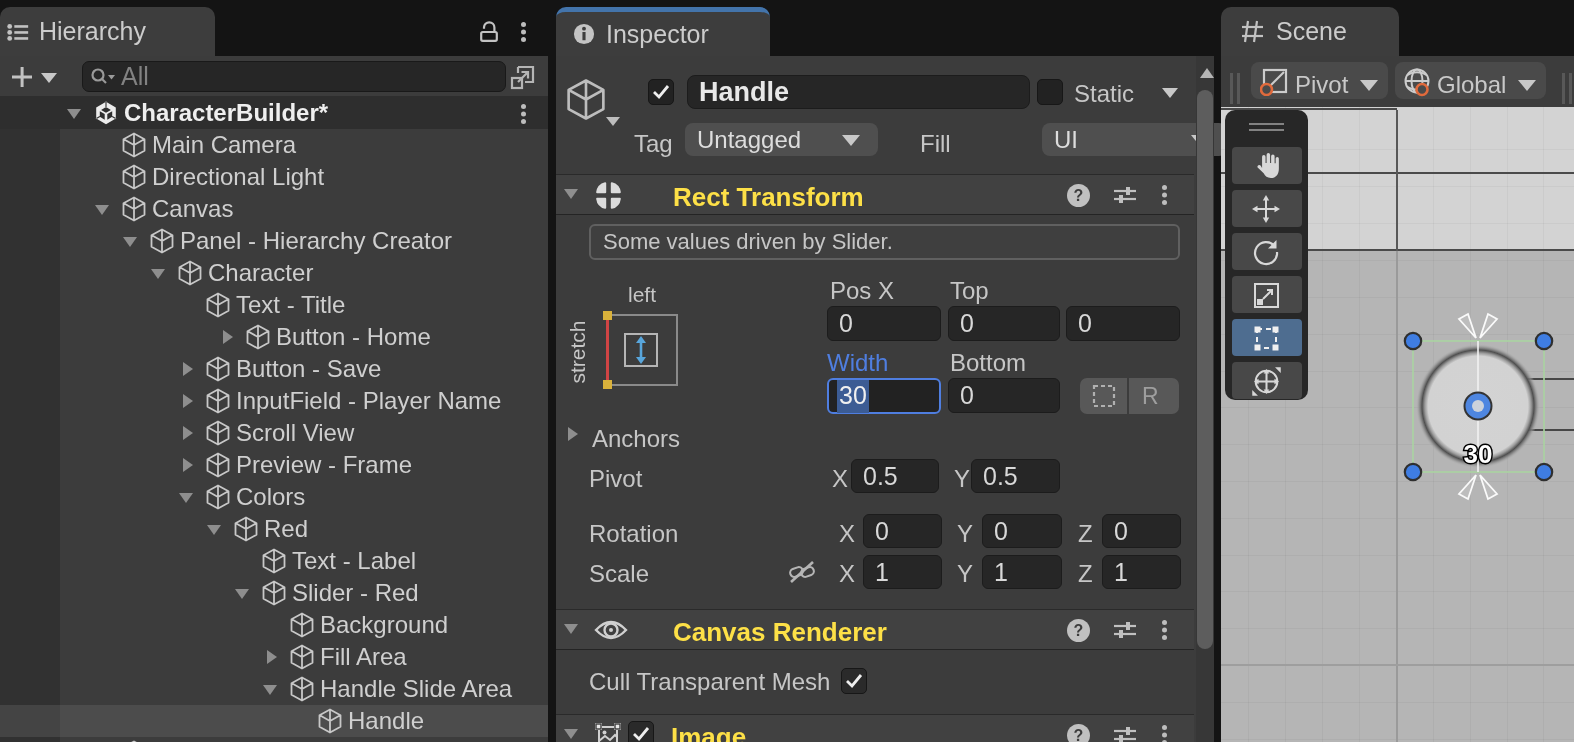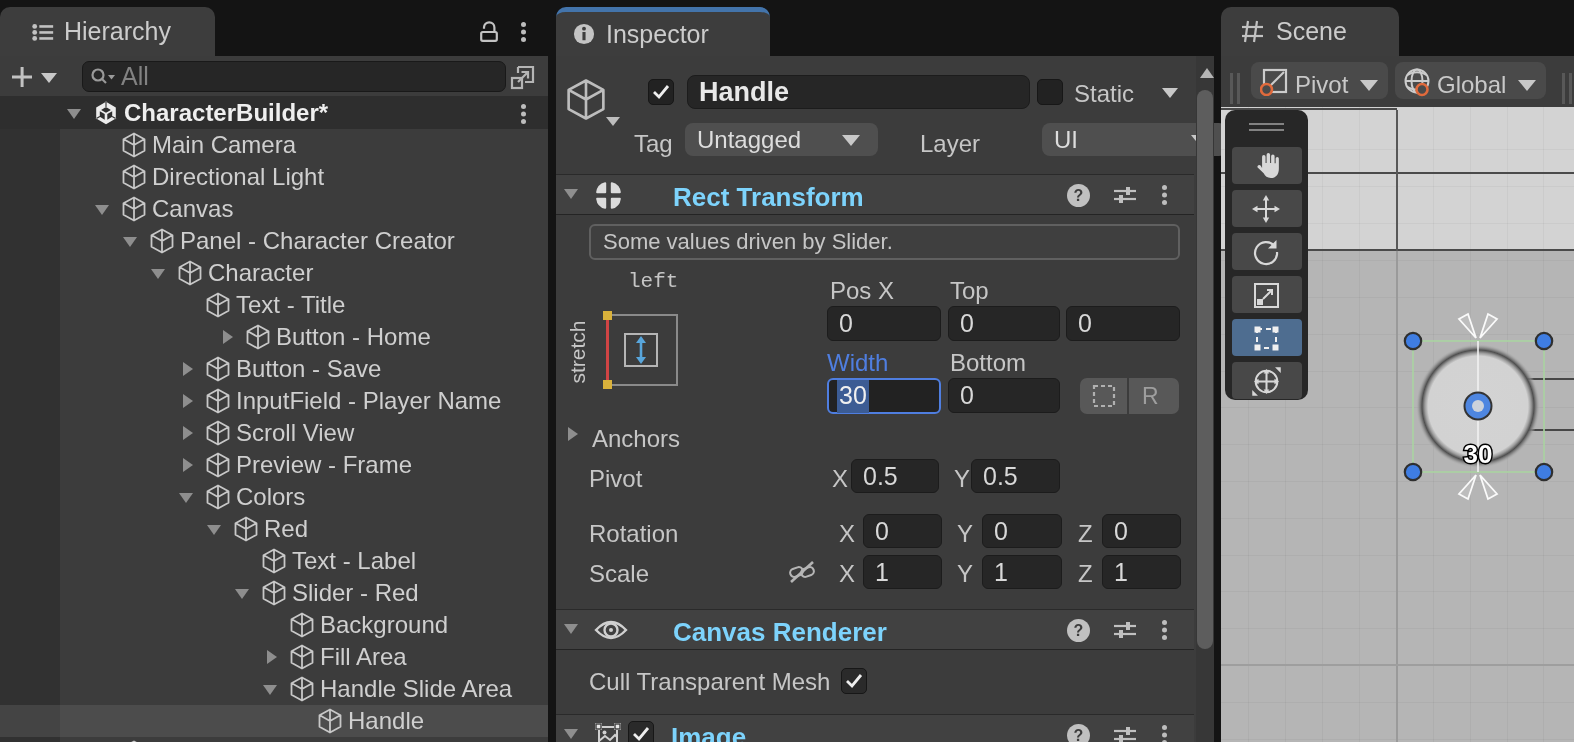--- a/index.html
+++ b/index.html
@@ -19,32 +19,32 @@
 .foldright{border-top:7px solid transparent;border-bottom:7px solid transparent;border-left:10px solid #8e8e8e;}
 .field{position:absolute;background:#262626;border:1px solid #1c1c1c;border-radius:6px;
 color:#d8d8d8;font-size:25px;display:flex;align-items:center;padding-left:11px;}
 .drop{position:absolute;background:#4f4f4f;border-radius:8px;color:#dddddd;font-size:24px;
 display:flex;align-items:center;padding-left:12px;}
 .caret{width:0;height:0;border-left:9px solid transparent;border-right:9px solid transparent;
 border-top:11px solid #c8c8c8;position:absolute;}
 .ilabel{position:absolute;color:#c6c6c6;font-size:24px;white-space:nowrap;}
 .chead{position:absolute;left:0;right:20px;height:41px;background:#414141;
 border-top:1px solid #2a2a2a;border-bottom:1px solid #242424;}
-.chead .title{position:absolute;left:117px;top:7px;color:#7dd3fc;font-size:26px;font-weight:bold;}
+.chead .title{position:absolute;left:117px;top:7px;color:#fde047;font-size:26px;font-weight:bold;}
 .checkbox{position:absolute;width:26px;height:26px;background:#222222;border-radius:5px;border:1px solid #171717;}
 .dots3{display:block;width:5px;height:5px;border-radius:50%;background:#bdbdbd;
 box-shadow:0 7.5px 0 #bdbdbd,0 15px 0 #bdbdbd;}
 </style>
 </head>
 <body>
 <div id="stage">
 
 <div class="panel" id="hier" style="left:0;width:548px;">
   <div class="tabstrip">
-    <div class="tab" style="left:0;width:215px;padding-left:31px;">
+    <div class="tab" style="left:0;width:215px;padding-left:6px;">
       <svg width="24" height="24" viewBox="0 0 26 26" style="margin-right:9px;">
         <circle cx="4" cy="7" r="2.6" fill="#c2c2c2"></circle>
         <circle cx="4" cy="13.5" r="2.6" fill="#c2c2c2"></circle>
         <circle cx="4" cy="20" r="2.6" fill="#c2c2c2"></circle>
         <rect x="9" y="5.6" width="15" height="2.8" fill="#c2c2c2"></rect>
         <rect x="9" y="12.1" width="15" height="2.8" fill="#c2c2c2"></rect>
         <rect x="9" y="18.6" width="15" height="2.8" fill="#c2c2c2"></rect>
       </svg>
       Hierarchy
     </div>
@@ -124,21 +124,21 @@
       <svg style="position:absolute;left:122px;top:3px;color:#c8c8c8;" width="24" height="26">
             <use href="#cube"></use>
           </svg>
       <div style="position:absolute;left:152px;top:2px;">Canvas</div>
     </div>
     <div class="treerow" style="top:128px;">
       <div class="fold folddown" style="left:123px;top:12px;position:absolute;"></div>
       <svg style="position:absolute;left:150px;top:3px;color:#c8c8c8;" width="24" height="26">
             <use href="#cube"></use>
           </svg>
-      <div style="position:absolute;left:180px;top:2px;">Panel - Character Creator</div>
+      <div style="position:absolute;left:180px;top:2px;">Panel - Hierarchy Creator</div>
     </div>
     <div class="treerow" style="top:160px;">
       <div class="fold folddown" style="left:151px;top:12px;position:absolute;"></div>
       <svg style="position:absolute;left:178px;top:3px;color:#c8c8c8;" width="24" height="26">
             <use href="#cube"></use>
           </svg>
       <div style="position:absolute;left:208px;top:2px;">Character</div>
     </div>
     <div class="treerow" style="top:192px;">
       <svg style="position:absolute;left:206px;top:3px;color:#c8c8c8;" width="24" height="26">
@@ -267,21 +267,21 @@
   <svg class="abs" style="left:95px;top:83px;" width="20" height="18" viewBox="0 0 20 18">
     <path d="M3 9 L8 14 L17 3" fill="none" stroke="#eeeeee" stroke-width="2.8"></path>
   </svg>
   <div class="field" style="left:131px;top:75px;width:343px;height:34px;font-weight:bold;font-size:27px;color:#e8e8e8;border-radius:8px;">Handle</div>
   <div class="checkbox" style="left:481px;top:79px;"></div>
   <div class="ilabel" style="left:518px;top:80px;">Static</div>
   <div class="caret" style="left:606px;top:88px;border-left-width:8px;border-right-width:8px;border-top-width:10px;"></div>
   <div class="ilabel" style="left:78px;top:130px;">Tag</div>
   <div class="drop" style="left:129px;top:123px;width:193px;height:33px;">Untagged
     <div class="caret" style="right:18px;top:12px;"></div></div>
-  <div class="ilabel" style="left:364px;top:130px;">Layer</div>
+  <div class="ilabel" style="left:364px;top:130px;">Fill</div>
   <div class="drop" style="left:438px;top:123px;width:185px;height:33px;margin-left:48px;">UI
     <div class="caret" style="right:18px;top:12px;"></div></div>
 
   <div class="chead" style="top:174px;">
     <div class="fold folddown" style="left:8px;top:14px;"></div>
     <svg class="abs" style="left:38px;top:6px;" width="29" height="29" viewBox="0 0 24 24">
       <g fill="#dcdcdc" stroke="#dcdcdc" stroke-width="1.6" stroke-linejoin="round">
         <path d="M9.3 9.3 L2.6 9.3 A9 9 0 0 1 9.3 1.8 Z"></path>
         <path d="M14.7 9.3 L14.7 1.8 A9 9 0 0 1 21.4 9.3 Z"></path>
         <path d="M9.3 14.7 L9.3 22.2 A9 9 0 0 1 2.6 14.7 Z"></path>
@@ -303,21 +303,21 @@
     </svg>
     <div class="abs" style="left:606px;top:10px;">
           <span class="dots3"></span>
         </div>
   </div>
 
   <div class="abs" style="left:33px;top:224px;width:591px;height:36px;background:#3f3f3f;
     border:2px solid #606060;border-radius:6px;color:#c6c6c6;font-size:22px;display:flex;
     align-items:center;padding-left:12px;">Some values driven by Slider.</div>
 
-  <div class="ilabel" style="left:72px;top:270px;font-size:21px;font-family:Liberation Mono, monospace;">left</div>
+  <div class="ilabel" style="left:72px;top:283px;font-size:21px;">left</div>
   <div class="ilabel" style="left:10px;top:338px;font-size:21px;transform:rotate(-90deg);transform-origin:center;width:70px;text-align:center;left:-13px;top:340px;">stretch</div>
   <div class="abs" style="left:50px;top:314px;width:72px;height:72px;border:2px solid #8a8a8a;"></div>
   <div class="abs" style="left:50px;top:316px;width:3px;height:68px;background:#d04444;"></div>
   <div class="abs" style="left:47px;top:311px;width:9px;height:9px;background:#d9b13b;"></div>
   <div class="abs" style="left:47px;top:380px;width:9px;height:9px;background:#d9b13b;"></div>
   <div class="abs" style="left:68px;top:333px;width:34px;height:34px;border:2px solid #b5b5b5;"></div>
   <svg class="abs" style="left:78px;top:336px;" width="14" height="28" viewBox="0 0 14 28">
     <line x1="7" y1="6" x2="7" y2="22" stroke="#58a6dc" stroke-width="2.6"></line>
     <path d="M7 0 L12 7 L2 7 Z" fill="#58a6dc"></path>
     <path d="M7 28 L12 21 L2 21 Z" fill="#58a6dc"></path>

